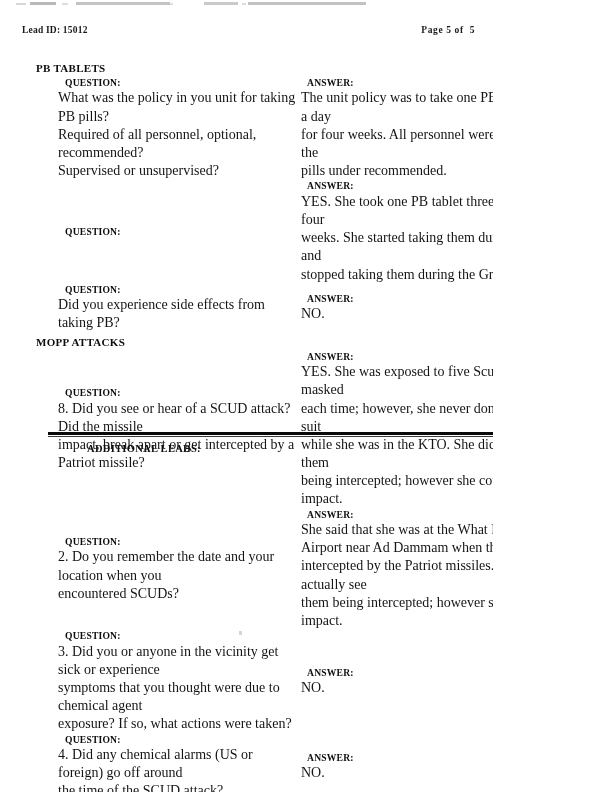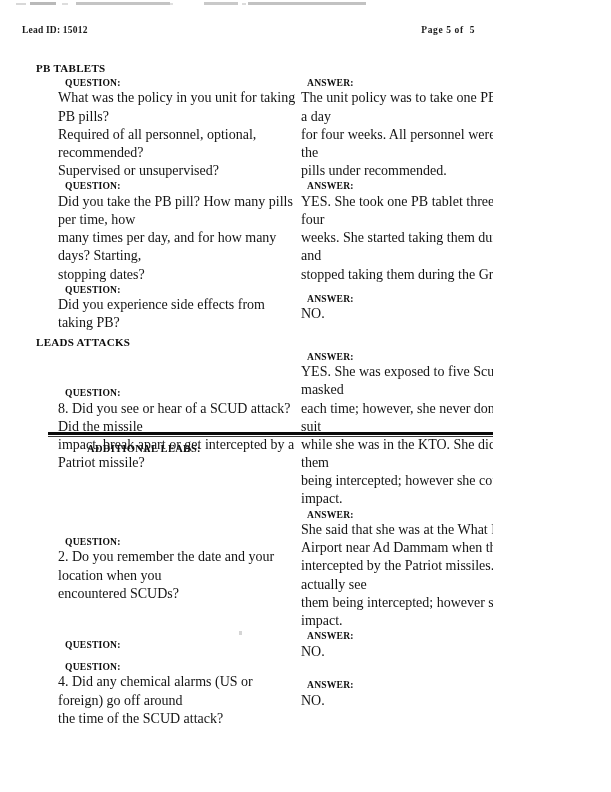--- a/index.html
+++ b/index.html
@@ -183,44 +183,41 @@
           <div class="qa-col-right">
             <div class="qa-label">ANSWER:</div>
             <div class="qa-text">The unit policy was to take one PB tablet three times a day
 for four weeks.  All personnel were required to take the
 pills under recommended.</div>
           </div>
         </div>
         <div class="qa-row">
           <div class="qa-col-left">
             <div class="qa-label">QUESTION:</div>
-            <div class="qa-text">Did you take the PB pill?  How many pills per time, how
-many times per day, and for how many days?  Starting,
-stopping dates?</div>
           </div>
           <div class="qa-col-right">
             <div class="qa-label">ANSWER:</div>
             <div class="qa-text">YES.  She took one PB tablet three times a day for four
 weeks.  She started taking them during the Air War and
 stopped taking them during the Ground War.</div>
           </div>
         </div>
         <div class="qa-row">
           <div class="qa-col-left">
             <div class="qa-label">QUESTION:</div>
             <div class="qa-text">Did you experience side effects from taking PB?</div>
           </div>
           <div class="qa-col-right">
             <div class="qa-label">ANSWER:</div>
             <div class="qa-text">NO.</div>
           </div>
         </div>
       </div>
       <div class="section">
-        <div class="section-heading">LEADS ATTACKS</div>
+        <div class="section-heading">MOPP ATTACKS</div>
         <div class="qa-row">
           <div class="qa-col-left">
             <div class="qa-label">QUESTION:</div>
             <div class="qa-text">8.  Did you see or hear of a SCUD attack?  Did the missile
 impact, break apart or get intercepted by a Patriot missile?</div>
           </div>
           <div class="qa-col-right">
             <div class="qa-label">ANSWER:</div>
             <div class="qa-text">YES.  She was exposed to five Scud attacks.  She masked
 each time; however, she never donned her MOPP suit
@@ -238,20 +235,23 @@
             <div class="qa-label">ANSWER:</div>
             <div class="qa-text">She said that she was at the What Faud International
 Airport near Ad Dammam when the SCUDS were
 intercepted by the Patriot missiles.  She did not actually see
 them being intercepted; however she could hear the impact.</div>
           </div>
         </div>
         <div class="qa-row">
           <div class="qa-col-left">
             <div class="qa-label">QUESTION:</div>
+            <div class="qa-text">3.  Did you or anyone in the vicinity get sick or experience
+symptoms that you thought were due to chemical agent
+exposure?  If so, what actions were taken?</div>
           </div>
           <div class="qa-col-right">
             <div class="qa-label">ANSWER:</div>
             <div class="qa-text">NO.</div>
           </div>
         </div>
         <div class="qa-row">
           <div class="qa-col-left">
             <div class="qa-label">QUESTION:</div>
             <div class="qa-text">4.  Did any chemical alarms (US or foreign) go off around

